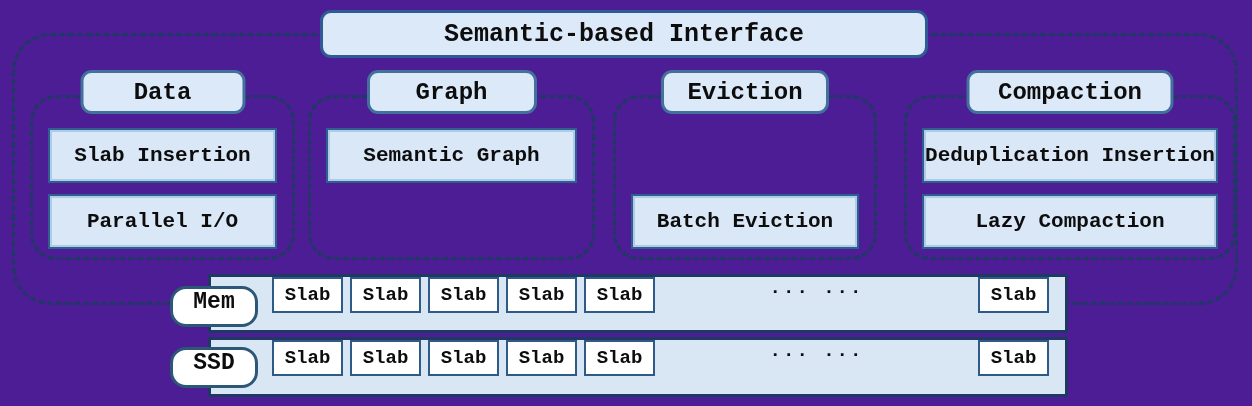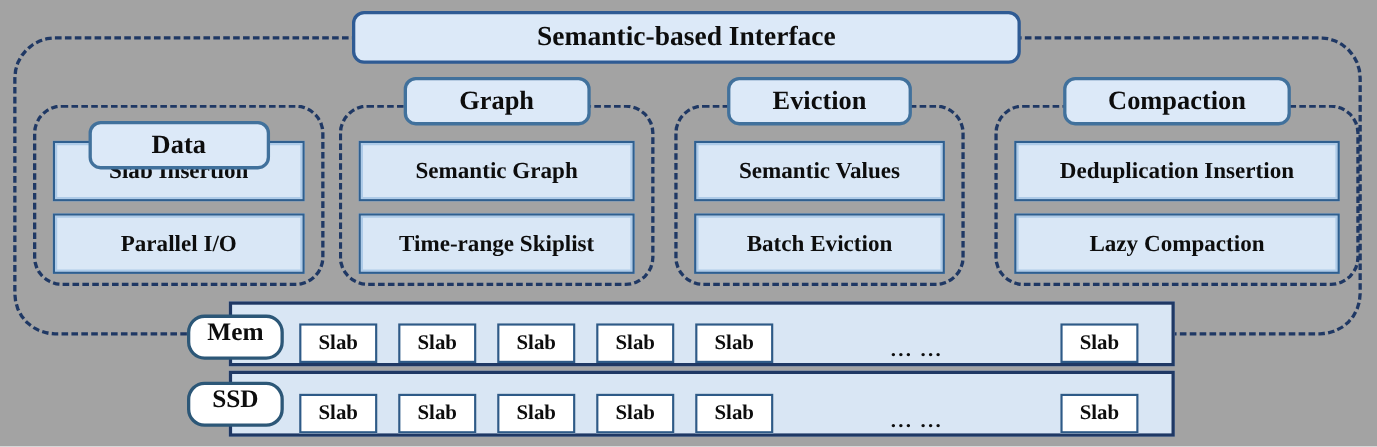--- a/index.html
+++ b/index.html
@@ -1,22 +1,22 @@
 <!DOCTYPE html>
 <html><head>
 <meta charset="utf-8">
 <style>
   * { margin: 0; padding: 0; box-sizing: border-box; }
   html, body { background: #ffffff; }
   .canvas {
     position: relative;
     width: 1252px;
     height: 406px;
-    background: #a3a3a3;
-    font-family: Liberation Serif, serif;
+    background: #4c1d95;
+    font-family: Liberation Mono, monospace;
     font-weight: bold;
     color: #0d0d0d;
     overflow: hidden;
   }
 
   
   .outer-dashed {
     position: absolute;
     left: 12px; top: 33px;
     width: 1226px; height: 272px;
@@ -56,21 +56,21 @@
     transform: translateX(-50%);
     height: 44px;
     background: #dce9f8;
     border: 3px solid #41719c;
     border-radius: 11px;
     display: flex; align-items: center; justify-content: center;
     font-size: 24px;
     z-index: 3;
     white-space: nowrap;
   }
-  .group-data .col-header       { width: 165px; margin-top: 40px; }
+  .group-data .col-header       { width: 165px; }
   .group-index .col-header      { width: 170px; }
   .group-eviction .col-header   { width: 168px; text-align: center; }
   .group-compaction .col-header { width: 207px; }
 
   
   .feature-box {
     position: absolute;
     left: 15px; right: 15px;
     height: 55px;
     background: #d9e7f6;
@@ -89,23 +89,23 @@
     position: absolute;
     left: 208px; width: 860px;
     background: #d9e6f4;
     border: 3px solid #1f3864;
     z-index: 2;
   }
   .band-mem { top: 274px; height: 59px; }
   .band-ssd { top: 337px; height: 60px; }
   .band-inner {
     position: absolute; left: 0; right: 0; top: 0; bottom: 0;
-    display: flex; align-items: flex-end;
-    gap: 19px;
-    padding: 0 30px 0 61px;
+    display: flex; align-items: flex-start;
+    gap: 7px;
+    padding: 0 16px 0 61px;
   }
   .slab {
     width: 71px; height: 36px;
     background: #ffffff;
     border: 2.5px solid #2e5a87;
     display: flex; align-items: center; justify-content: center;
     font-size: 19px;
     flex: 0 0 auto;
   }
   .ellipsis {
@@ -152,31 +152,25 @@
     </div>
   </div>
 
   <div class="group group-index">
     <div class="col-header">
       <span>Graph</span>
     </div>
     <div class="feature-box feature-row1">
       <span>Semantic Graph</span>
     </div>
-    <div class="feature-box feature-row2">
-      <span>Time-range Skiplist</span>
-    </div>
   </div>
 
   <div class="group group-eviction">
     <div class="col-header">
       <span>Eviction</span>
-    </div>
-    <div class="feature-box feature-row1">
-      <span>Semantic Values</span>
     </div>
     <div class="feature-box feature-row2">
       <span>Batch Eviction</span>
     </div>
   </div>
 
   <div class="group group-compaction">
     <div class="col-header">
       <span>Compaction</span>
     </div>

